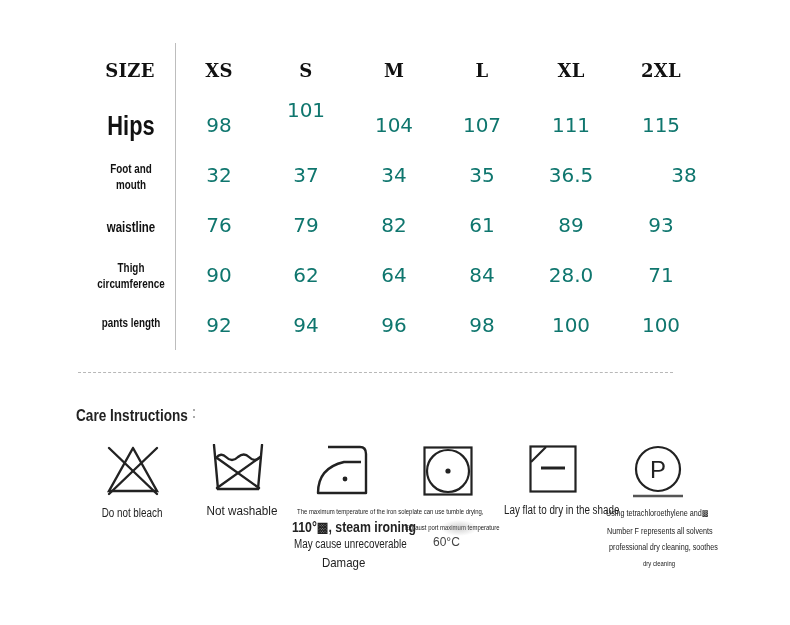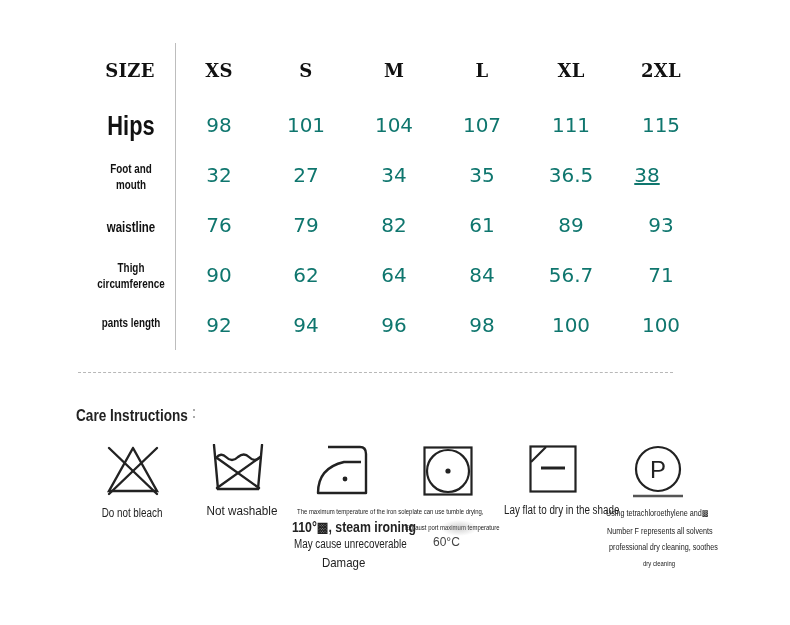--- a/index.html
+++ b/index.html
@@ -31,38 +31,38 @@
   <div class="hdr" style="left:219px;">XS</div>
   <div class="hdr" style="left:306px;">S</div>
   <div class="hdr" style="left:394px;">M</div>
   <div class="hdr" style="left:482px;">L</div>
   <div class="hdr" style="left:571px;">XL</div>
   <div class="hdr" style="left:661px;">2XL</div>
 
   <div class="rowlabel" style="top:110px;font-size:28px;transform:scaleX(0.78);">Hips</div>
   <div>
     <div class="cell" style="left:219px;top:113px;">98</div>
-    <div class="cell" style="left:306px;top:113px;">101</div>
+    <div class="cell" style="left:306px;top:98px;">101</div>
     <div class="cell" style="left:394px;top:113px;">104</div>
     <div class="cell" style="left:482px;top:113px;">107</div>
     <div class="cell" style="left:571px;top:113px;">111</div>
     <div class="cell" style="left:661px;top:113px;">115</div>
   </div>
 
   <div class="rowlabel" style="top:161px;font-size:12px;line-height:16px;">
     <div>Foot and</div>
     <div>mouth</div>
   </div>
   <div>
     <div class="cell" style="left:219px;top:163px;">32</div>
-    <div class="cell" style="left:306px;top:163px;">27</div>
+    <div class="cell" style="left:306px;top:163px;">37</div>
     <div class="cell" style="left:394px;top:163px;">34</div>
     <div class="cell" style="left:482px;top:163px;">35</div>
     <div class="cell" style="left:571px;top:163px;">36.5</div>
-    <div class="cell" style="left:647px;top:163px;text-decoration:underline;">38</div>
+    <div class="cell" style="left:684px;top:163px;">38</div>
   </div>
 
   <div class="rowlabel" style="top:219px;font-size:14px;">waistline</div>
   <div>
     <div class="cell" style="left:219px;top:213px;">76</div>
     <div class="cell" style="left:306px;top:213px;">79</div>
     <div class="cell" style="left:394px;top:213px;">82</div>
     <div class="cell" style="left:482px;top:213px;">61</div>
     <div class="cell" style="left:571px;top:213px;">89</div>
     <div class="cell" style="left:661px;top:213px;">93</div>
@@ -70,21 +70,21 @@
 
   <div class="rowlabel" style="top:260px;font-size:12px;line-height:16px;">
     <div>Thigh</div>
     <div>circumference</div>
   </div>
   <div>
     <div class="cell" style="left:219px;top:263px;">90</div>
     <div class="cell" style="left:306px;top:263px;">62</div>
     <div class="cell" style="left:394px;top:263px;">64</div>
     <div class="cell" style="left:482px;top:263px;">84</div>
-    <div class="cell" style="left:571px;top:263px;">56.7</div>
+    <div class="cell" style="left:571px;top:263px;">28.0</div>
     <div class="cell" style="left:661px;top:263px;">71</div>
   </div>
 
   <div class="rowlabel" style="top:316px;font-size:12px;">pants length</div>
   <div>
     <div class="cell" style="left:219px;top:313px;">92</div>
     <div class="cell" style="left:306px;top:313px;">94</div>
     <div class="cell" style="left:394px;top:313px;">96</div>
     <div class="cell" style="left:482px;top:313px;">98</div>
     <div class="cell" style="left:571px;top:313px;">100</div>

